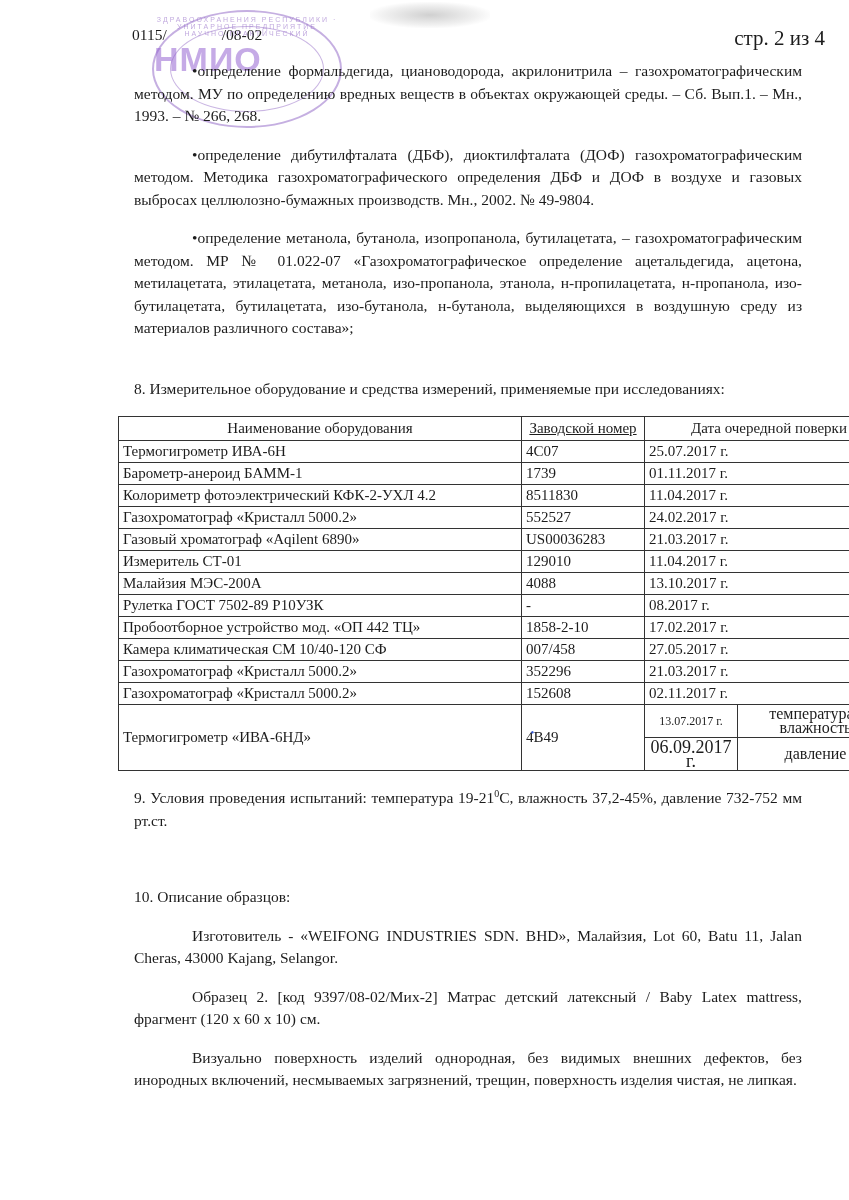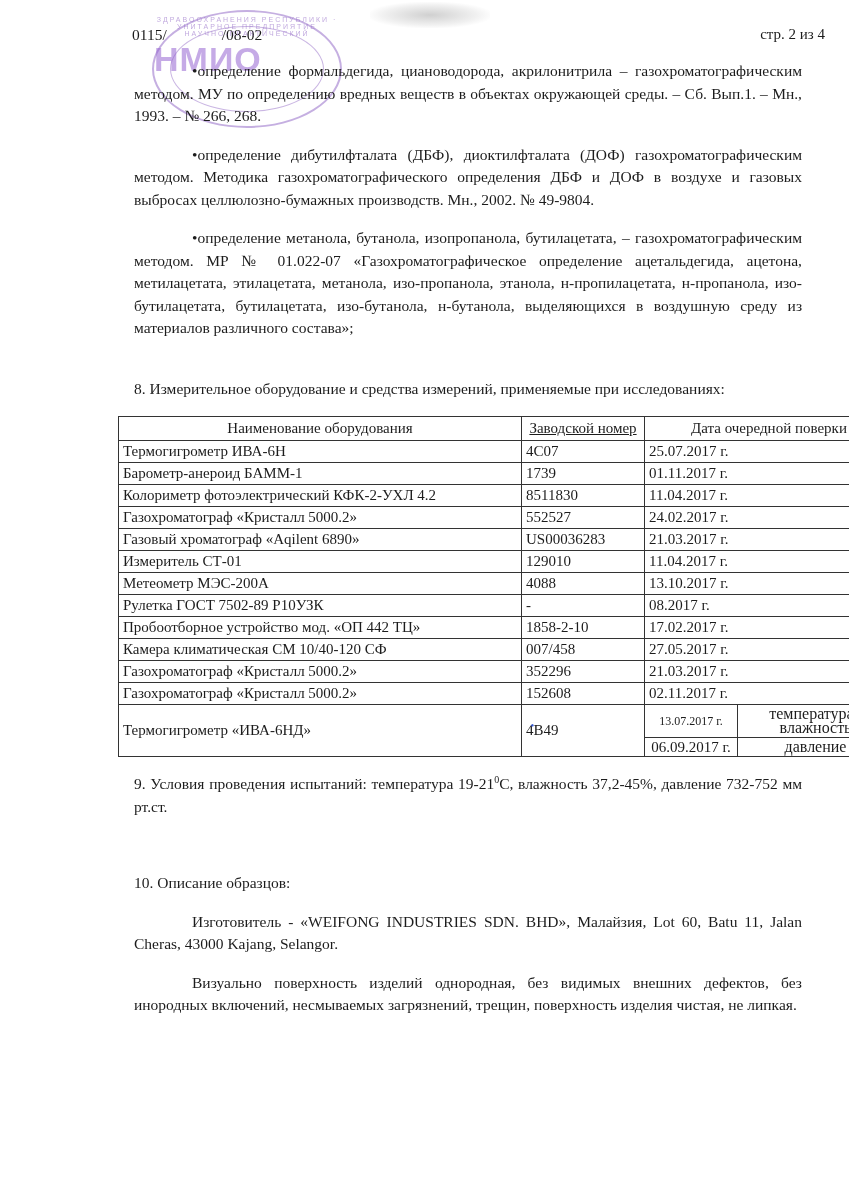--- a/index.html
+++ b/index.html
@@ -9,21 +9,21 @@
       color: #1c1c1c;
       font-size: 15.5px;
     }
     .page { position: absolute; left: 0; top: 0; width: 849px; height: 1200px; }
     .smudge {
       position: absolute; left: 370px; top: 2px; width: 120px; height: 26px;
       background: radial-gradient(ellipse at center, rgba(120,120,120,0.35) 0%, rgba(160,160,160,0.15) 55%, rgba(255,255,255,0) 75%);
     }
     .header-left { position: absolute; left: 132px; top: 26px; font-size: 15.5px; text-align: right; }
     .header-left .gap { display: inline-block; width: 55px; }
-    .header-right { position: absolute; right: 24px; top: 26px; font-size: 15px; }
+    .header-right { position: absolute; right: 24px; top: 26px; font-size: 21px; }
     .stamp {
       position: absolute; left: 152px; top: 10px; width: 190px; height: 118px;
       border: 2px solid rgba(150,110,200,0.55); border-radius: 50%;
       box-sizing: border-box;
     }
     .stamp-inner {
       position: absolute; left: 16px; top: 14px; width: 154px; height: 86px;
       border: 1.5px solid rgba(150,110,200,0.5); border-radius: 50%; box-sizing: border-box;
     }
     .stamp-text {
@@ -114,21 +114,21 @@
           <td>Газовый хроматограф «Aqilent 6890»</td>
           <td class="c">US00036283</td>
           <td class="c" colspan="2">21.03.2017 г.</td>
         </tr>
         <tr>
           <td>Измеритель СТ-01</td>
           <td class="c">129010</td>
           <td class="c" colspan="2">11.04.2017 г.</td>
         </tr>
         <tr>
-          <td>Метеометр МЭС-200А</td>
+          <td>Малайзия МЭС-200А</td>
           <td class="c">4088</td>
           <td class="c" colspan="2">13.10.2017 г.</td>
         </tr>
         <tr>
           <td>Рулетка ГОСТ 7502-89 Р10УЗК</td>
           <td class="c">-</td>
           <td class="c" colspan="2">08.2017 г.</td>
         </tr>
         <tr>
           <td>Пробоотборное устройство мод. «ОП 442 ТЦ»</td>
@@ -150,27 +150,28 @@
           <td class="c">152608</td>
           <td class="c" colspan="2">02.11.2017 г.</td>
         </tr>
         <tr>
           <td rowspan="2">Термогигрометр «ИВА-6НД»</td>
           <td class="c" rowspan="2"><span>4В49</span><span class="blue-dot">•</span></td>
           <td class="small" style="width:88px;font-size:12px;">13.07.2017 г.</td>
           <td class="small">температура , влажность</td>
         </tr>
         <tr>
-          <td class="small" style="font-size:15px;">06.09.2017 г.</td>
+          <td class="small" style="font-size:18px;">06.09.2017 г.</td>
           <td class="small">давление</td>
         </tr>
       </tbody>
     </table>
 
     <p><span>9. Условия проведения испытаний: температура 19-21</span><sup>0</sup><span>С, влажность 37,2-45%, давление 732-752 мм рт.ст.</span></p>
 
     <div class="sp"></div>
 
     <p>10. Описание образцов:</p>
     <p class="indent">Изготовитель - «WEIFONG INDUSTRIES SDN. BHD», Малайзия, Lot 60, Batu 11, Jalan Cheras, 43000 Kajang, Selangor.</p>
+    <p class="indent">Образец 2. [код 9397/08-02/Мих-2] Матрас детский латексный / Baby Latex mattress, фрагмент (120 х 60 х 10) см.</p>
     <p class="indent">Визуально поверхность изделий однородная, без видимых внешних дефектов, без инородных включений, несмываемых загрязнений, трещин, поверхность изделия чистая, не липкая.</p>
   </div>
 </div>
 
 </body></html>

